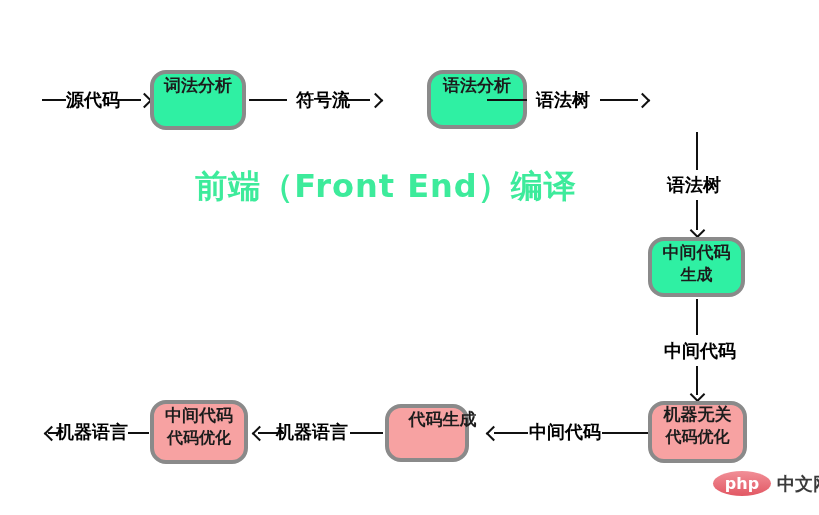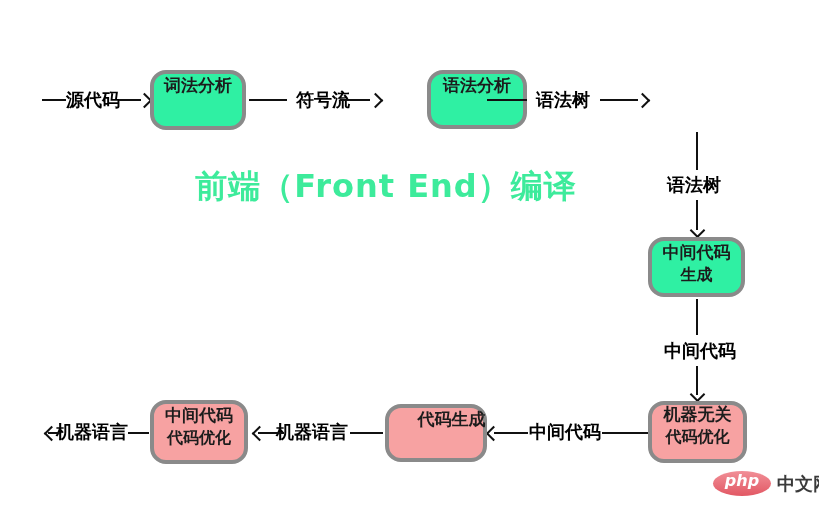--- a/index.html
+++ b/index.html
@@ -49,22 +49,22 @@
     font-size: 32px; font-weight: bold; letter-spacing: 1px;
     white-space: nowrap;
   }
   .section-title.front { color: var(--title-green, #3deb9b); text-align: right; }
   .section-title.back  { color: var(--title-pink, #f8a5a5); }
   
   .wm { position: absolute; display: flex; align-items: center; }
   .wm-ellipse {
     width: 58px; height: 25px; border-radius: 50%;
     background: linear-gradient(180deg, var(--watermark-top, #f18f97), var(--watermark-bottom, #e25864));
-    display: flex; justify-content: center;
-    color: #ffffff; font-style: italic; font-weight: bold; font-size: 16px;
+    display: flex; align-items: center; justify-content: center;
+    color: #ffffff; font-weight: bold; font-size: 16px;
   }
   .wm-site {
     margin-left: 6px; font-size: 18px; font-weight: 600;
     color: #3a3a3a; white-space: nowrap;
   }
 </style>
 </head>
 <body>
 
 <div class="canvas">
@@ -114,21 +114,21 @@
     <span>机器无关</span>
     <span class="l2">代码优化</span>
   </div>
 
 
   <div class="hline" style="left:602px; top:432px; width:46px;"></div>
   <div class="flow-label" style="left:565px; top:432px;">中间代码</div>
   <div class="hline" style="left:494px; top:432px; width:34px;"></div>
   <div class="head left" style="left:488px; top:428px;"></div>
 
-  <div class="node pink" style="left:385px; top:404px; width:102px; height:58px;padding-left:31px;">
+  <div class="node pink" style="left:385px; top:404px; width:84px; height:58px;padding-left:31px;">
     <span>代码生成</span>
   </div>
 
   <div class="hline" style="left:350px; top:432px; width:33px;"></div>
   <div class="flow-label" style="left:312px; top:432px;">机器语言</div>
   <div class="hline" style="left:258px; top:432px; width:26px;"></div>
   <div class="head left" style="left:254px; top:428px;"></div>
 
   <div class="node pink" style="left:150px; top:400px; width:98px; height:64px;">
     <span>中间代码</span>

